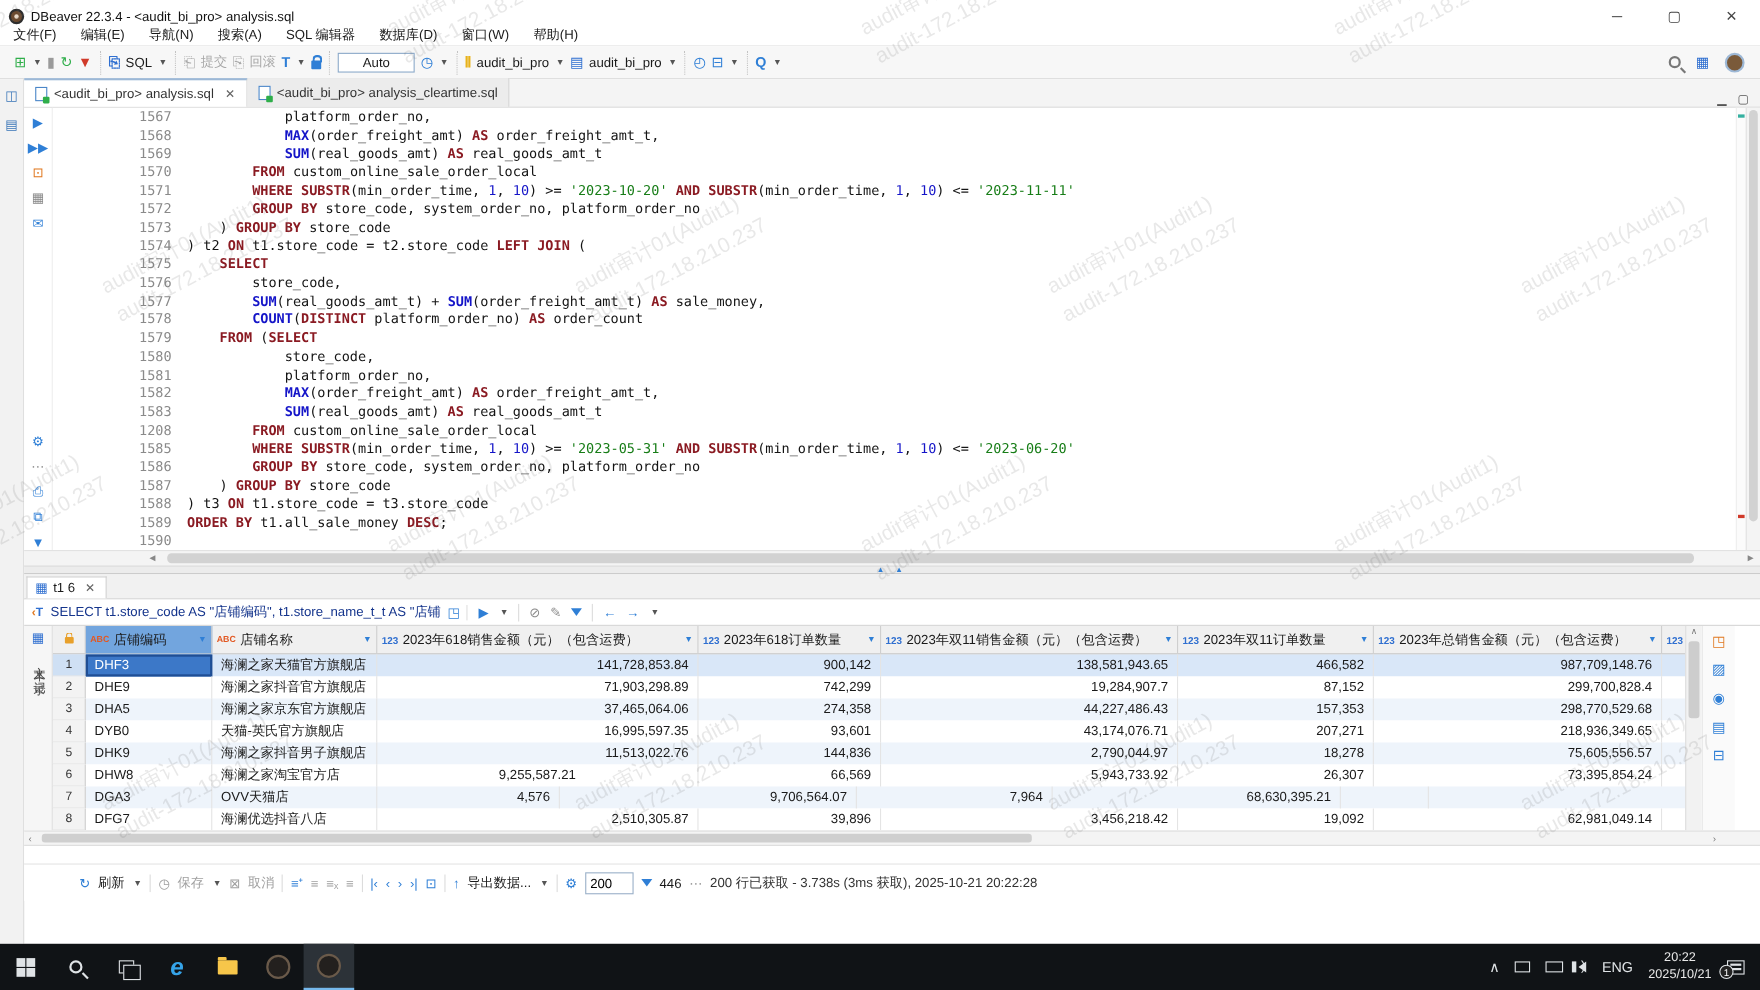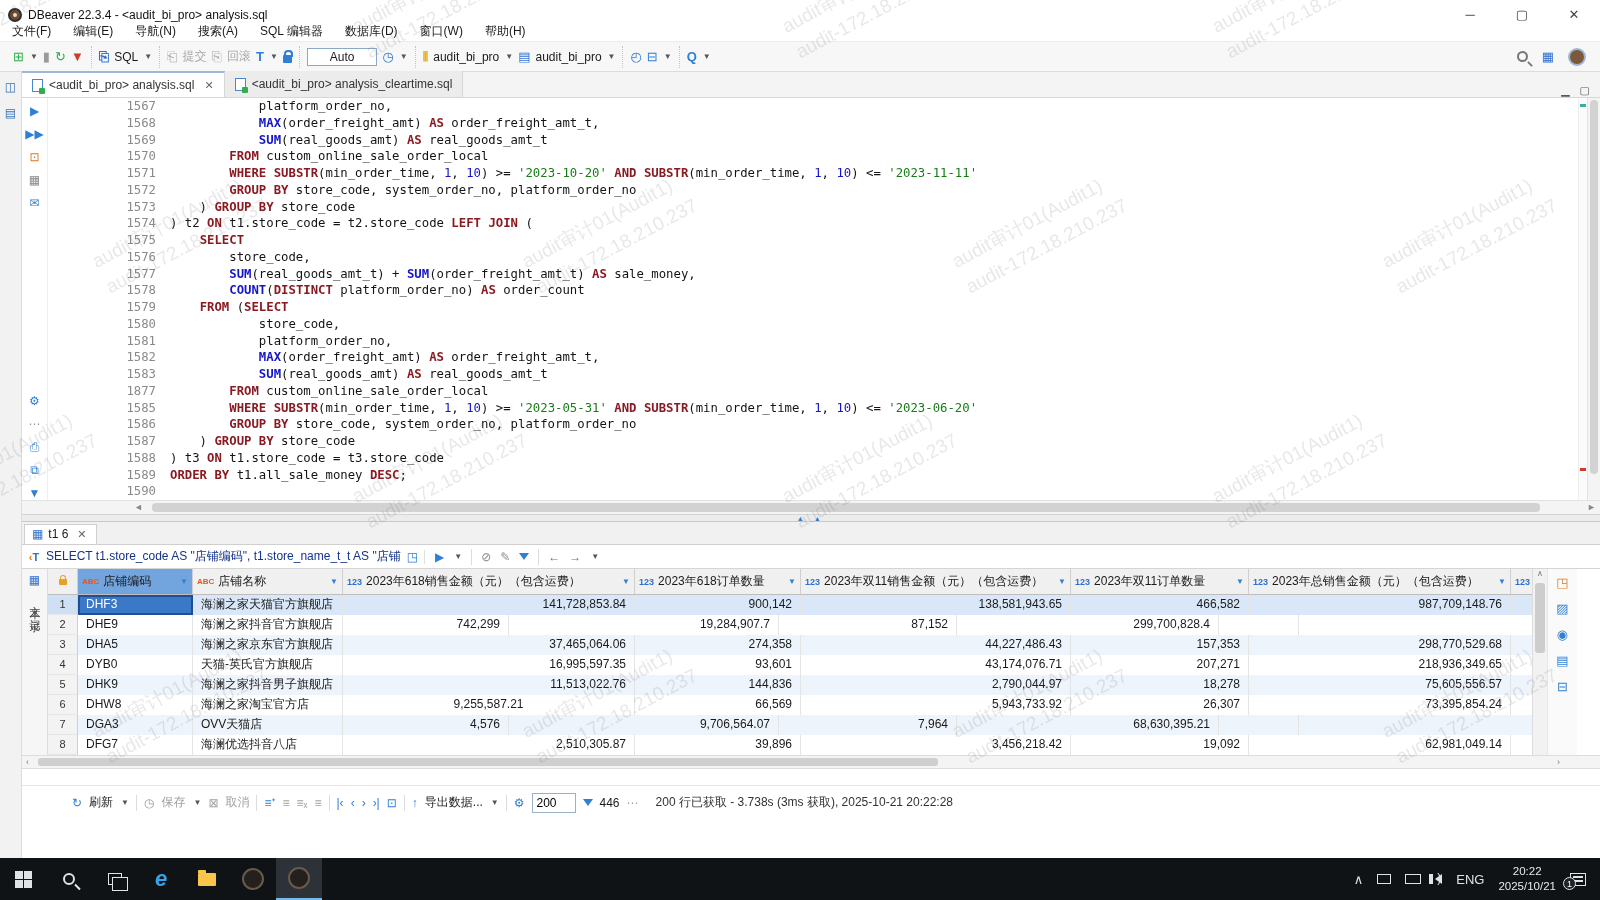--- a/index.html
+++ b/index.html
@@ -116,21 +116,21 @@
   .right-strip { width:30px; display:flex; flex-direction:column; align-items:center; gap:11px; padding-top:6px; font-size:13px; border-left:1px solid #e6e6e6; background:#fafafa; }
   .ghscroll { height:14px; background:#f4f4f4; border-top:1px solid #ddd; border-bottom:1px solid #ddd; position:relative; font-size:9px; color:#777; }
   .ghscroll .thumb { position:absolute; top:2px; bottom:2px; left:16px; width:900px; background:#cfcfcf; border-radius:3px; }
   .gapline { height:16px; background:#fff; }
 
   
   .res-toolbar { height:34px; display:flex; align-items:center; gap:7px; padding-left:50px; font-size:12px; background:#fff; border-top:1px solid #e4e4e4; }
   .rt-blue { color:#2f7fd6; }
   .rt-gray { color:#a0a0a0; }
   .fetch-input { width:44px; height:20px; border:1px solid #9ab0c8; font-size:12px; text-align:left; padding:0 4px; }
-  .rt-status { color:#333; margin-left:10px; }
+  .rt-status { color:#333; margin-left:0; }
 
   
   .statusbar { height:30px; background:#fff; border-top:1px solid #d8d8d8; display:flex; align-items:center; font-size:12px; color:#333; padding-left:750px; }
   .sb-item { padding:0 14px; border-left:1px solid #e0e0e0; white-space:nowrap; }
   .sb-item:first-child { border-left:none; }
 
   
   .taskbar { position:absolute; left:0; bottom:0; width:1600px; height:42px; background:#101316; display:flex; align-items:center; color:#e8e8e8; }
   .tb-btn { width:46px; height:42px; display:flex; align-items:center; justify-content:center; }
   .winlogo { display:grid; grid-template-columns:8px 8px; grid-template-rows:8px 8px; gap:1px; }
@@ -288,21 +288,21 @@
               <div>1574</div>
               <div>1575</div>
               <div>1576</div>
               <div>1577</div>
               <div>1578</div>
               <div>1579</div>
               <div>1580</div>
               <div>1581</div>
               <div>1582</div>
               <div>1583</div>
-              <div>1877</div>
+              <div>1208</div>
               <div>1585</div>
               <div>1586</div>
               <div>1587</div>
               <div>1588</div>
               <div>1589</div>
               <div>1590</div>
             </div>
           <div class="code" id="codeLines"><div><span class="p">            platform_order_no,</span></div><div><span class="p">            </span><span class="f">MAX</span><span class="p">(order_freight_amt) </span><span class="k">AS</span><span class="p"> order_freight_amt_t,</span></div><div><span class="p">            </span><span class="f">SUM</span><span class="p">(real_goods_amt) </span><span class="k">AS</span><span class="p"> real_goods_amt_t</span></div><div><span class="p">        </span><span class="k">FROM</span><span class="p"> custom_online_sale_order_local</span></div><div><span class="p">        </span><span class="k">WHERE</span><span class="p"> </span><span class="k">SUBSTR</span><span class="p">(min_order_time, </span><span class="n">1</span><span class="p">, </span><span class="n">10</span><span class="p">) &gt;= </span><span class="s">'2023-10-20'</span><span class="p"> </span><span class="k">AND</span><span class="p"> </span><span class="k">SUBSTR</span><span class="p">(min_order_time, </span><span class="n">1</span><span class="p">, </span><span class="n">10</span><span class="p">) &lt;= </span><span class="s">'2023-11-11'</span></div><div><span class="p">        </span><span class="k">GROUP BY</span><span class="p"> store_code, system_order_no, platform_order_no</span></div><div><span class="p">    ) </span><span class="k">GROUP BY</span><span class="p"> store_code</span></div><div><span class="p">) t2 </span><span class="k">ON</span><span class="p"> t1.store_code = t2.store_code </span><span class="k">LEFT JOIN</span><span class="p"> (</span></div><div><span class="p">    </span><span class="k">SELECT</span></div><div><span class="p">        store_code,</span></div><div><span class="p">        </span><span class="f">SUM</span><span class="p">(real_goods_amt_t) + </span><span class="f">SUM</span><span class="p">(order_freight_amt_t) </span><span class="k">AS</span><span class="p"> sale_money,</span></div><div><span class="p">        </span><span class="f">COUNT</span><span class="p">(</span><span class="k">DISTINCT</span><span class="p"> platform_order_no) </span><span class="k">AS</span><span class="p"> order_count</span></div><div><span class="p">    </span><span class="k">FROM</span><span class="p"> (</span><span class="k">SELECT</span></div><div><span class="p">            store_code,</span></div><div><span class="p">            platform_order_no,</span></div><div><span class="p">            </span><span class="f">MAX</span><span class="p">(order_freight_amt) </span><span class="k">AS</span><span class="p"> order_freight_amt_t,</span></div><div><span class="p">            </span><span class="f">SUM</span><span class="p">(real_goods_amt) </span><span class="k">AS</span><span class="p"> real_goods_amt_t</span></div><div><span class="p">        </span><span class="k">FROM</span><span class="p"> custom_online_sale_order_local</span></div><div><span class="p">        </span><span class="k">WHERE</span><span class="p"> </span><span class="k">SUBSTR</span><span class="p">(min_order_time, </span><span class="n">1</span><span class="p">, </span><span class="n">10</span><span class="p">) &gt;= </span><span class="s">'2023-05-31'</span><span class="p"> </span><span class="k">AND</span><span class="p"> </span><span class="k">SUBSTR</span><span class="p">(min_order_time, </span><span class="n">1</span><span class="p">, </span><span class="n">10</span><span class="p">) &lt;= </span><span class="s">'2023-06-20'</span></div><div><span class="p">        </span><span class="k">GROUP BY</span><span class="p"> store_code, system_order_no, platform_order_no</span></div><div><span class="p">    ) </span><span class="k">GROUP BY</span><span class="p"> store_code</span></div><div><span class="p">) t3 </span><span class="k">ON</span><span class="p"> t1.store_code = t3.store_code</span></div><div><span class="k">ORDER BY</span><span class="p"> t1.all_sale_money </span><span class="k">DESC</span><span class="p">;</span></div><div>&nbsp;</div></div>
         </div>
         <div class="ed-ruler">
@@ -406,20 +406,21 @@
                 <div class="gcell num" style="width: 166px;">900,142</div>
                 <div class="gcell num" style="width: 270px;">138,581,943.65</div>
                 <div class="gcell num" style="width: 178px;">466,582</div>
                 <div class="gcell num" style="width: 262px;">987,709,148.76</div>
                 <div class="gcell num" style="width: 80px;"></div>
               </div>
               <div class="grow row-even">
                 <div class="rn">2</div>
                 <div class="gcell" style="width: 115px;">DHE9</div>
                 <div class="gcell" style="width: 150px;">海澜之家抖音官方旗舰店</div>
+                <div class="gcell num" style="width: 292px;">71,903,298.89</div>
                 <div class="gcell num" style="width: 166px;">742,299</div>
                 <div class="gcell num" style="width: 270px;">19,284,907.7</div>
                 <div class="gcell num" style="width: 178px;">87,152</div>
                 <div class="gcell num" style="width: 262px;">299,700,828.4</div>
                 <div class="gcell num" style="width: 80px;"></div>
               </div>
               <div class="grow row-odd">
                 <div class="rn">3</div>
                 <div class="gcell" style="width: 115px;">DHA5</div>
                 <div class="gcell" style="width: 150px;">海澜之家京东官方旗舰店</div>

